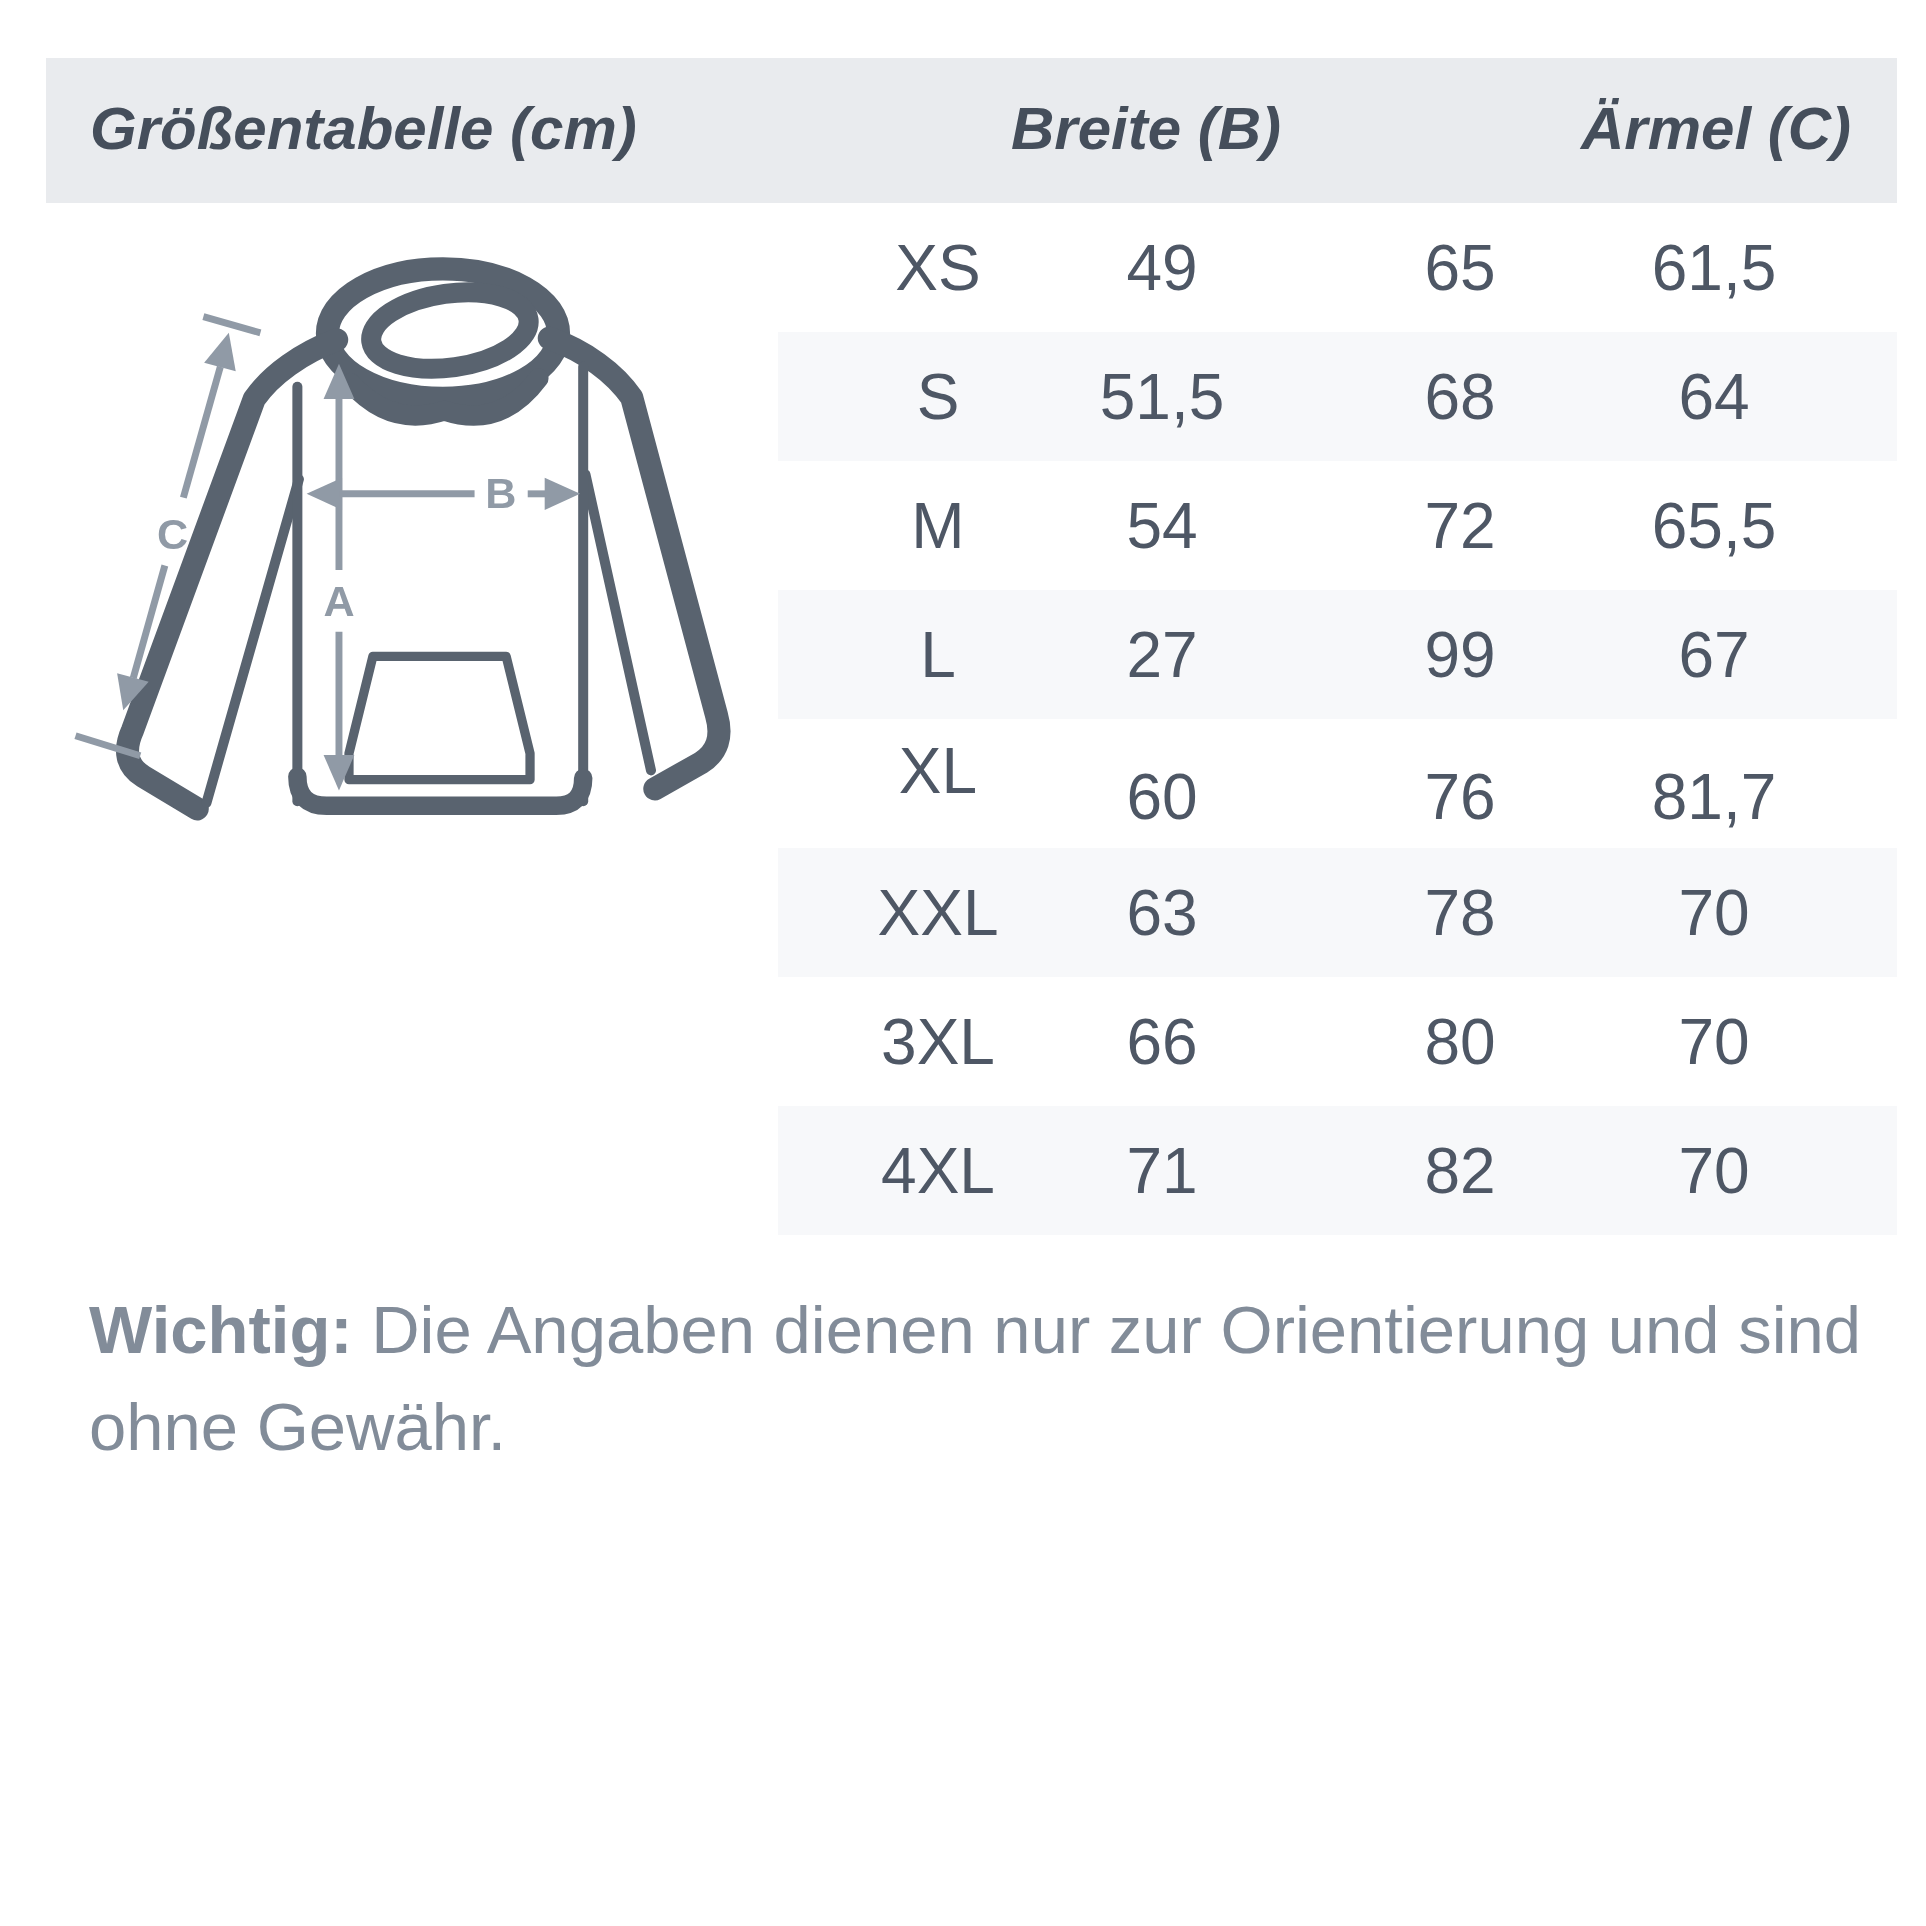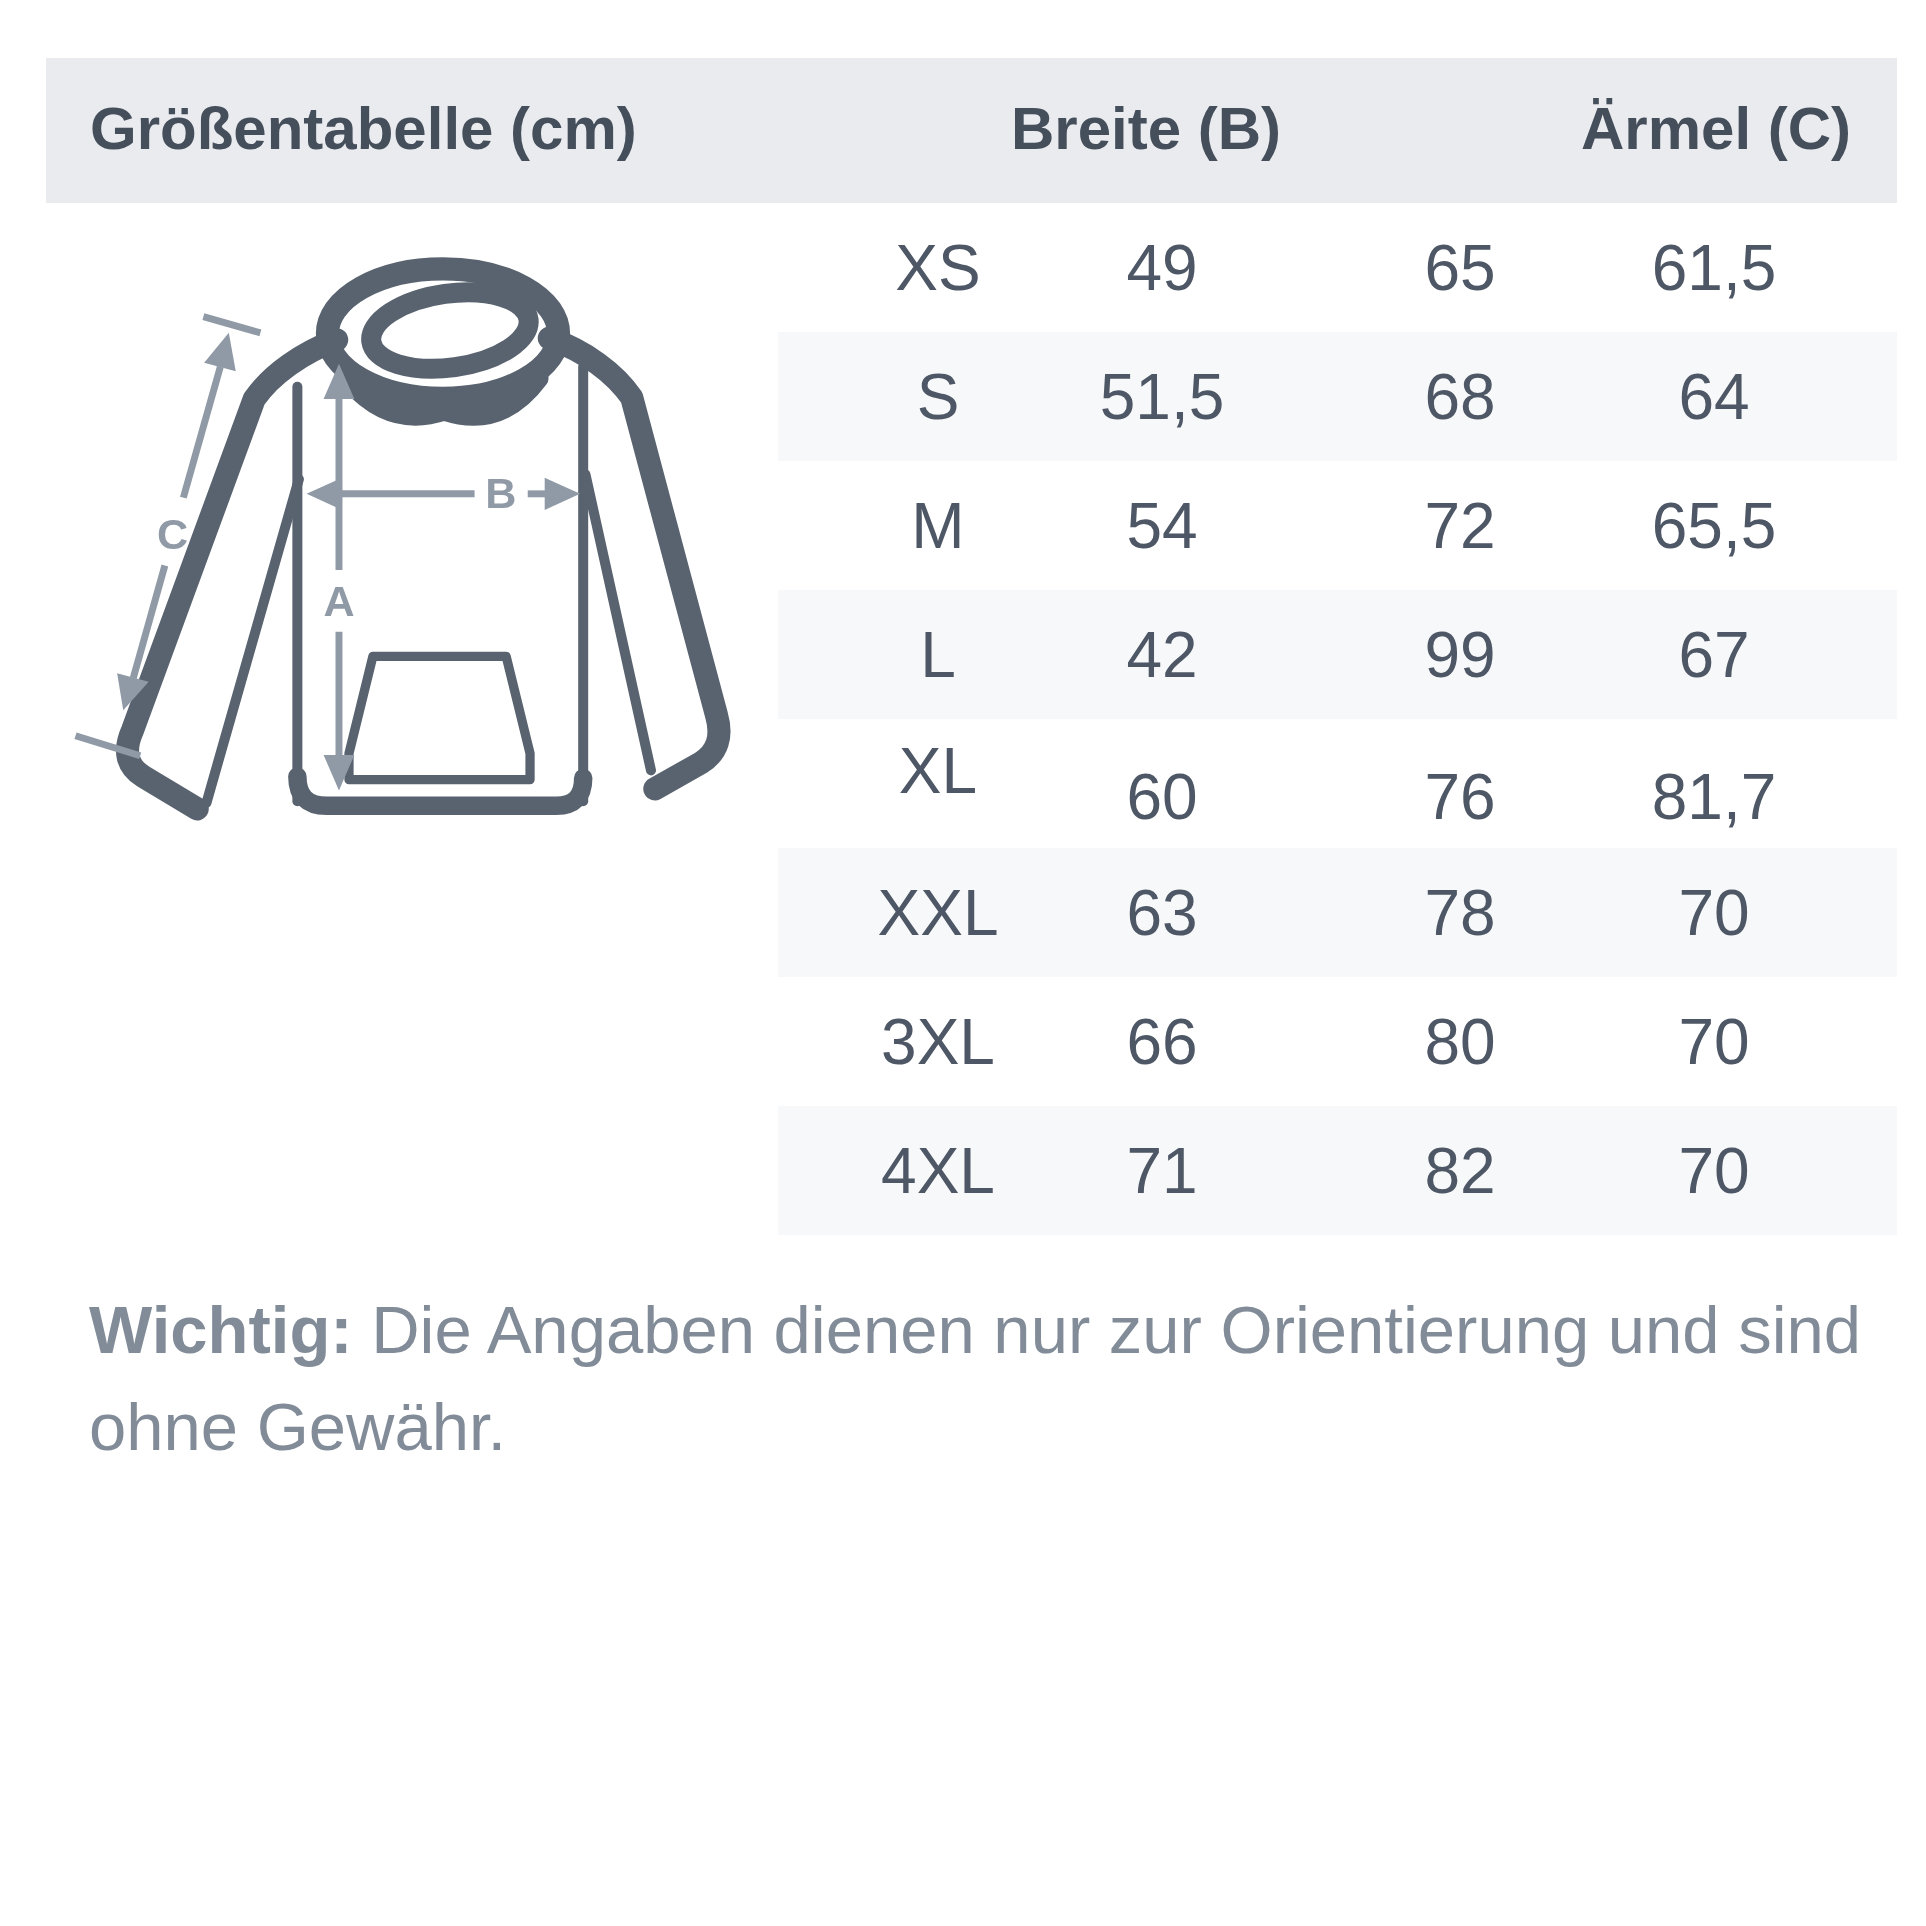--- a/index.html
+++ b/index.html
@@ -8,20 +8,21 @@
     width:1926px;height:1926px;
     background:#ffffff;
     font-family:"Liberation Sans", sans-serif;
     overflow:hidden;
   }
   
   .header-bar{
     position:absolute;
     left:46px;top:58px;width:1851px;height:145px;
     background:var(--header-bg);
+    font-style:italic;
   }
   .title{
     position:absolute;
     left:44px;top:50%;
     transform:translateY(-54%);
     font-size:60px;font-weight:bold;
     color:var(--title-text);
     white-space:nowrap;
   }
   .col-h{
@@ -101,21 +102,21 @@
       <span class="cell val" style="left:936px">64</span>
     </div>
       <div class="row" style="top: 461px;">
       <span class="cell size" style="left:160px">M</span>
       <span class="cell val" style="left:384px">54</span>
       <span class="cell val" style="left:682px">72</span>
       <span class="cell val" style="left:936px">65,5</span>
     </div>
       <div class="row alt" style="top: 590px;">
       <span class="cell size" style="left:160px">L</span>
-      <span class="cell val" style="left:384px">42</span>
+      <span class="cell val" style="left:384px">27</span>
       <span class="cell val" style="left:682px">99</span>
       <span class="cell val" style="left:936px">67</span>
     </div>
       <div class="row" style="top: 719px;">
       <span class="cell size" style="left:160px">XL</span>
       <span class="cell val" style="left:384px">60</span>
       <span class="cell val" style="left:682px">76</span>
       <span class="cell val" style="left:936px">81,7</span>
     </div>
       <div class="row alt" style="top: 848px;">

